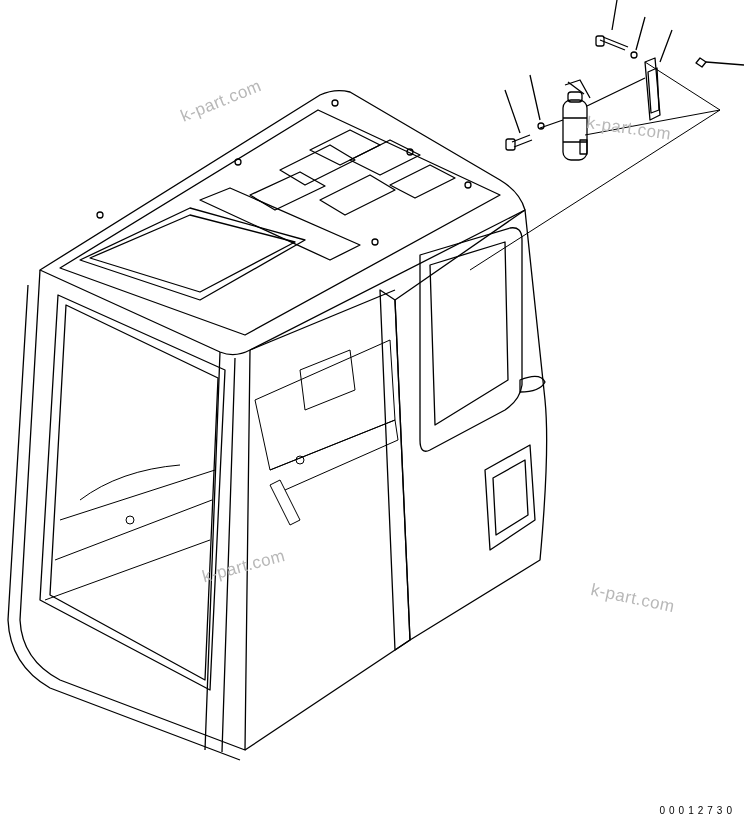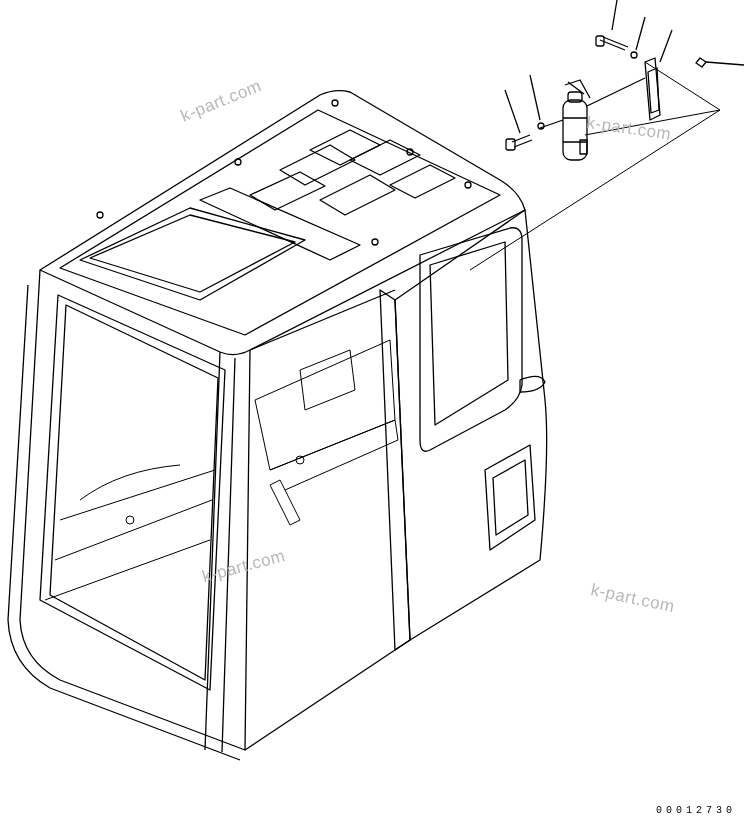--- a/index.html
+++ b/index.html
@@ -1,19 +1,19 @@
 <!DOCTYPE html>
 <html><head>
 <meta charset="utf-8">
 <style>
   html,body{margin:0;padding:0;background:#fff;}
   #stage{position:relative;width:744px;height:824px;overflow:hidden;background:#fff;font-family:"Liberation Sans",sans-serif;}
   svg{position:absolute;left:0;top:0;}
   .wm{position:absolute;color:#b8b8b8;font-size:17px;font-family:"Liberation Sans",sans-serif;transform-origin:left top;white-space:nowrap;letter-spacing:0.5px;}
-  .code{position:absolute;right:8px;bottom:8px;font-size:10px;letter-spacing:4px;font-family:Liberation Mono, monospace;color:#000;}
+  .code{position:absolute;right:8px;bottom:8px;font-size:10px;letter-spacing:4px;font-family:Liberation Sans, sans-serif;color:#000;}
 </style>
 </head>
 <body>
 
 <div id="stage">
   <svg width="744" height="824" viewBox="0 0 744 824" fill="none" stroke="#000" stroke-width="1.3" stroke-linejoin="round">
 
     <g>
       <path d="M40 270 L320 95 Q335 88 350 92 L500 180 Q520 192 525 210 L250 350 Q235 358 220 352 Z"></path>
       <path d="M60 268 L318 110 L500 195 L245 335 Z"></path>

